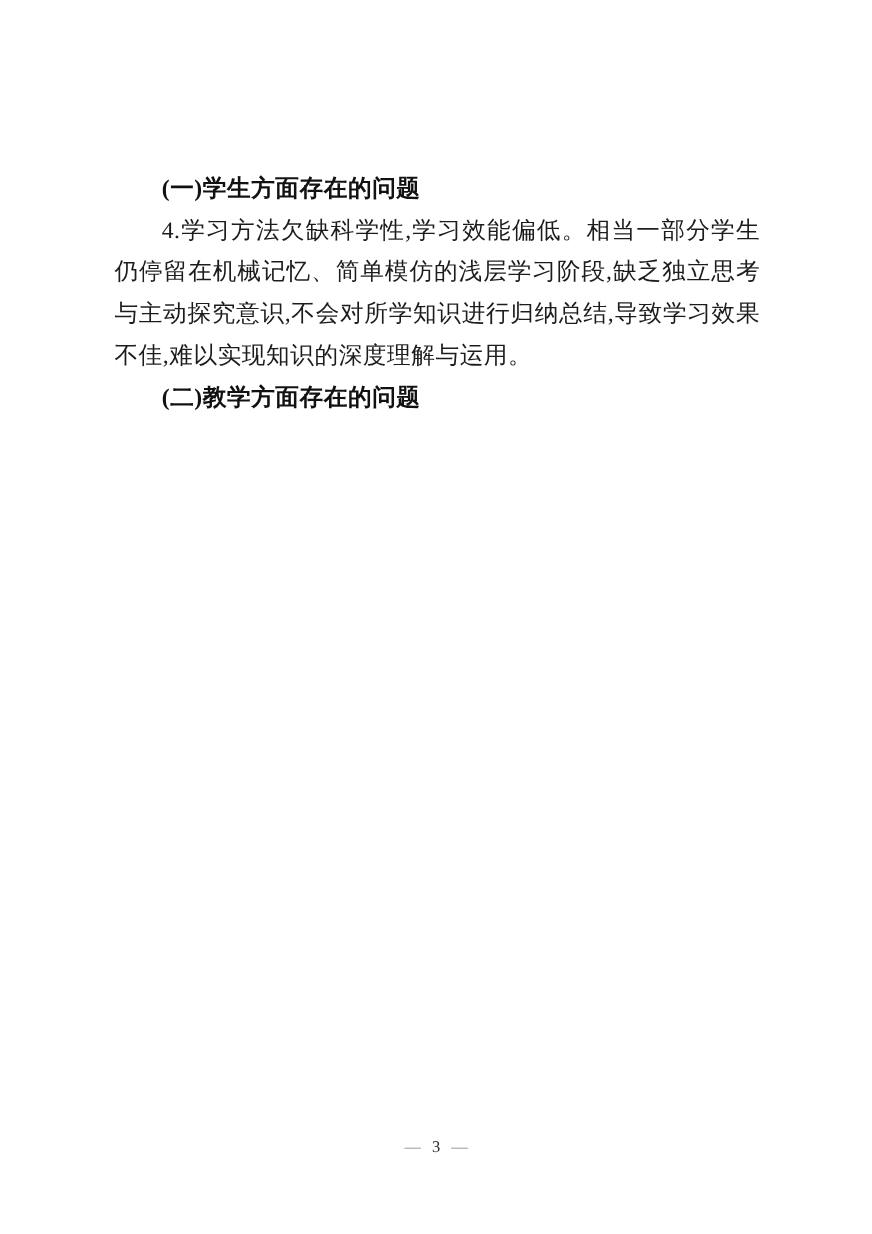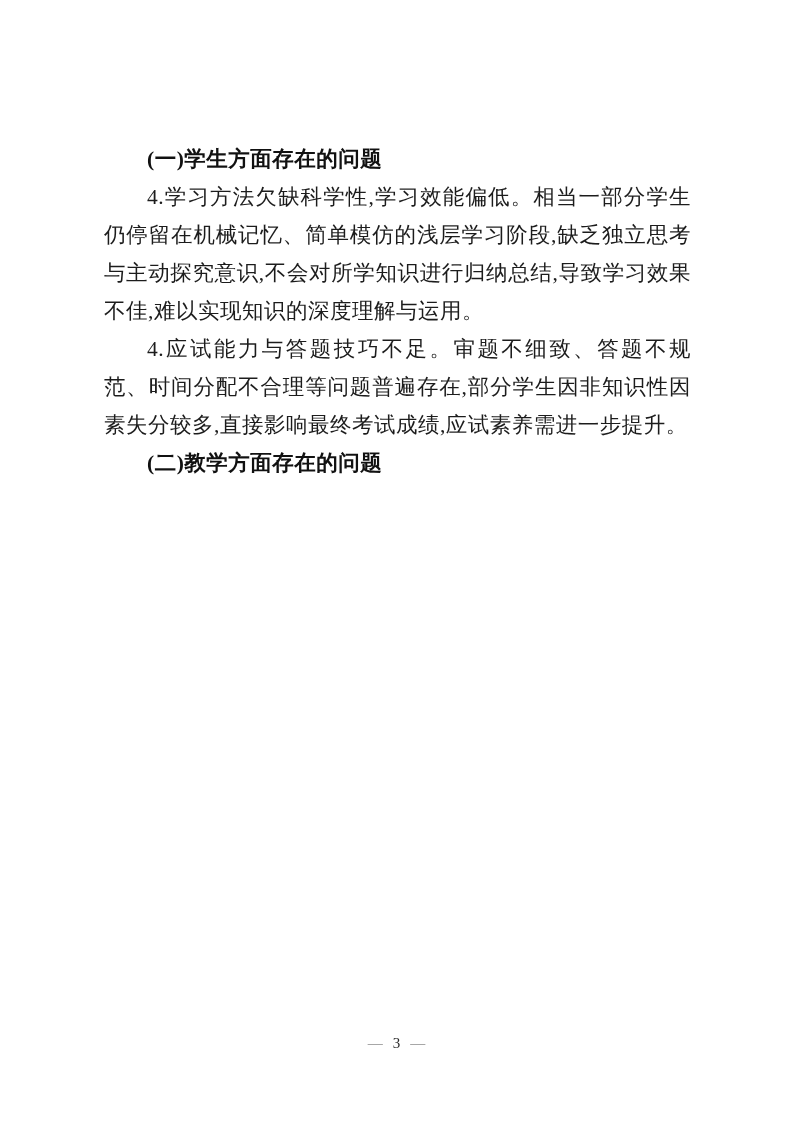--- a/index.html
+++ b/index.html
@@ -11,21 +11,21 @@
   .page {
     position: relative;
     width: 793px;
     height: 1122px;
     background: #ffffff;
     overflow: hidden;
   }
   .content {
     position: absolute;
     left: 104px;
-    top: 140px;
+    top: 152px;
     width: 587px;
     color: #1c1c1c;
     font-size: 21.5px;
     line-height: 38px;
     letter-spacing: 0.5px;
     text-align: justify;
     text-justify: inter-ideograph;
   }
   .content p {
     margin: 0;
@@ -59,20 +59,19 @@
     font-family: "Liberation Serif", "DejaVu Serif", serif;
   }
 </style>
 </head>
 <body>
 
 <div class="page">
   <div class="content">
     <p class="heading">(一)学生方面存在的问题</p>
     <p class="para">4.学习方法欠缺科学性,学习效能偏低。相当一部分学生仍停留在机械记忆、简单模仿的浅层学习阶段,缺乏独立思考与主动探究意识,不会对所学知识进行归纳总结,导致学习效果不佳,难以实现知识的深度理解与运用。</p>
-    <p class="para">4.应试能力与答题技巧不足。审题不细致、答题不规范、时间分配不合理等问题普遍存在,部分学生因非知识性因素失分较多,直接影响最终考试成绩,应试素养需进一步提升。</p>
     <p class="heading">(二)教学方面存在的问题</p>
   </div>
 
   <div class="footer">
     <span class="dash">—</span><span class="num">3</span><span class="dash">—</span>
   </div>
 </div>
 
 </body></html>

